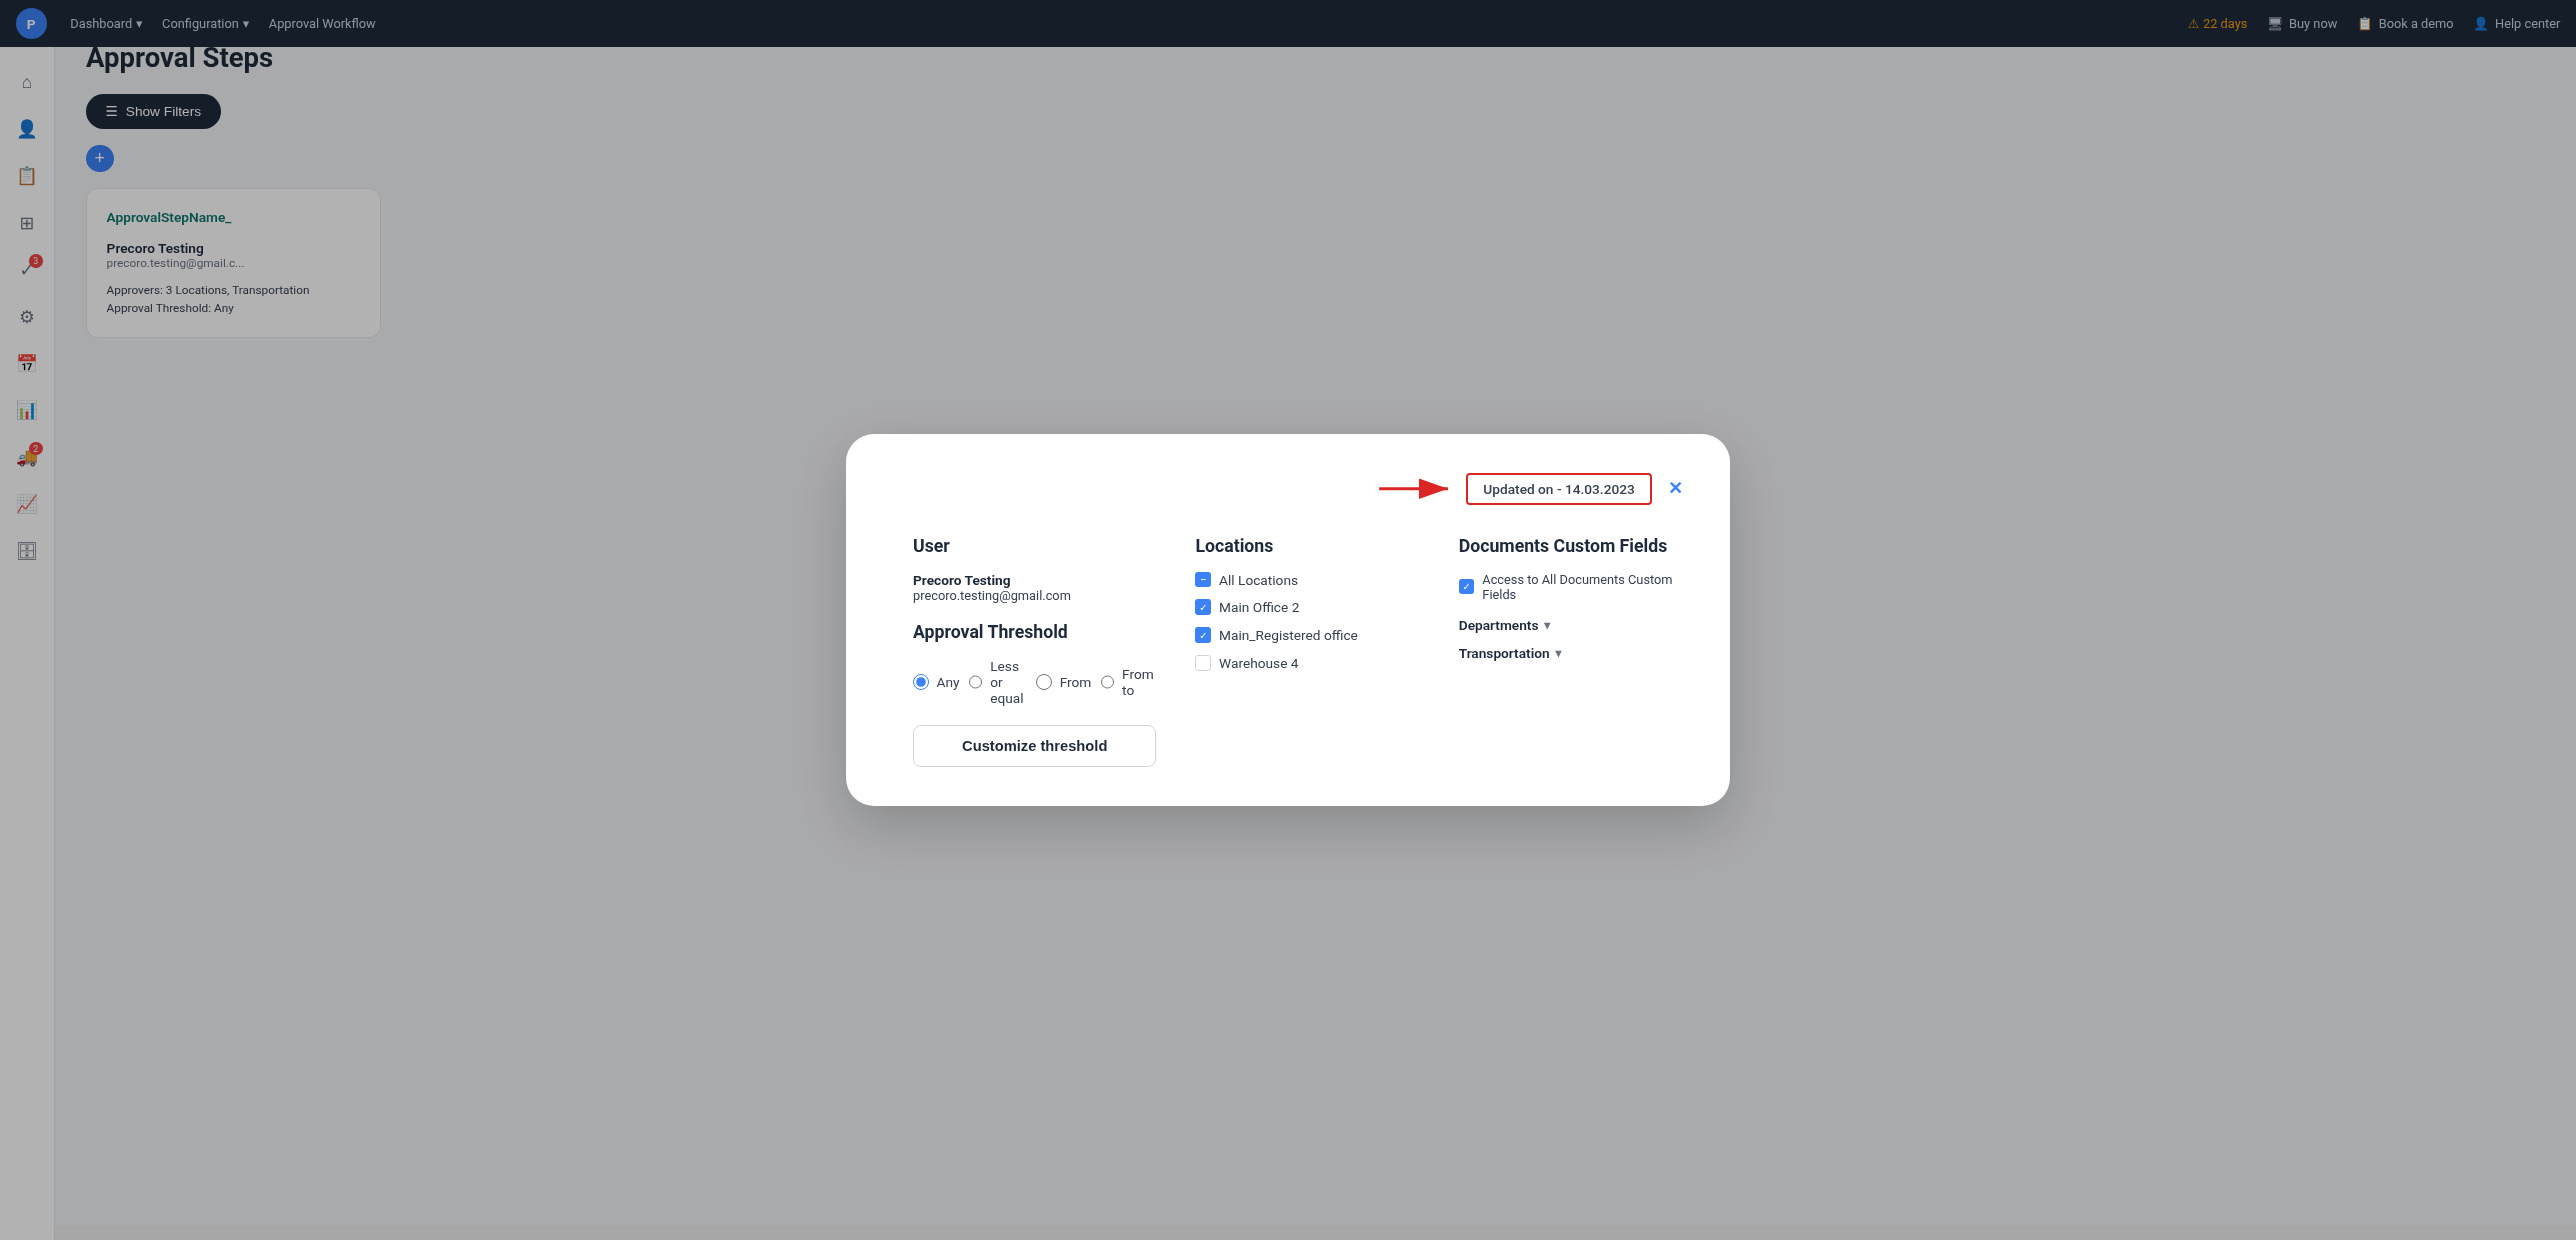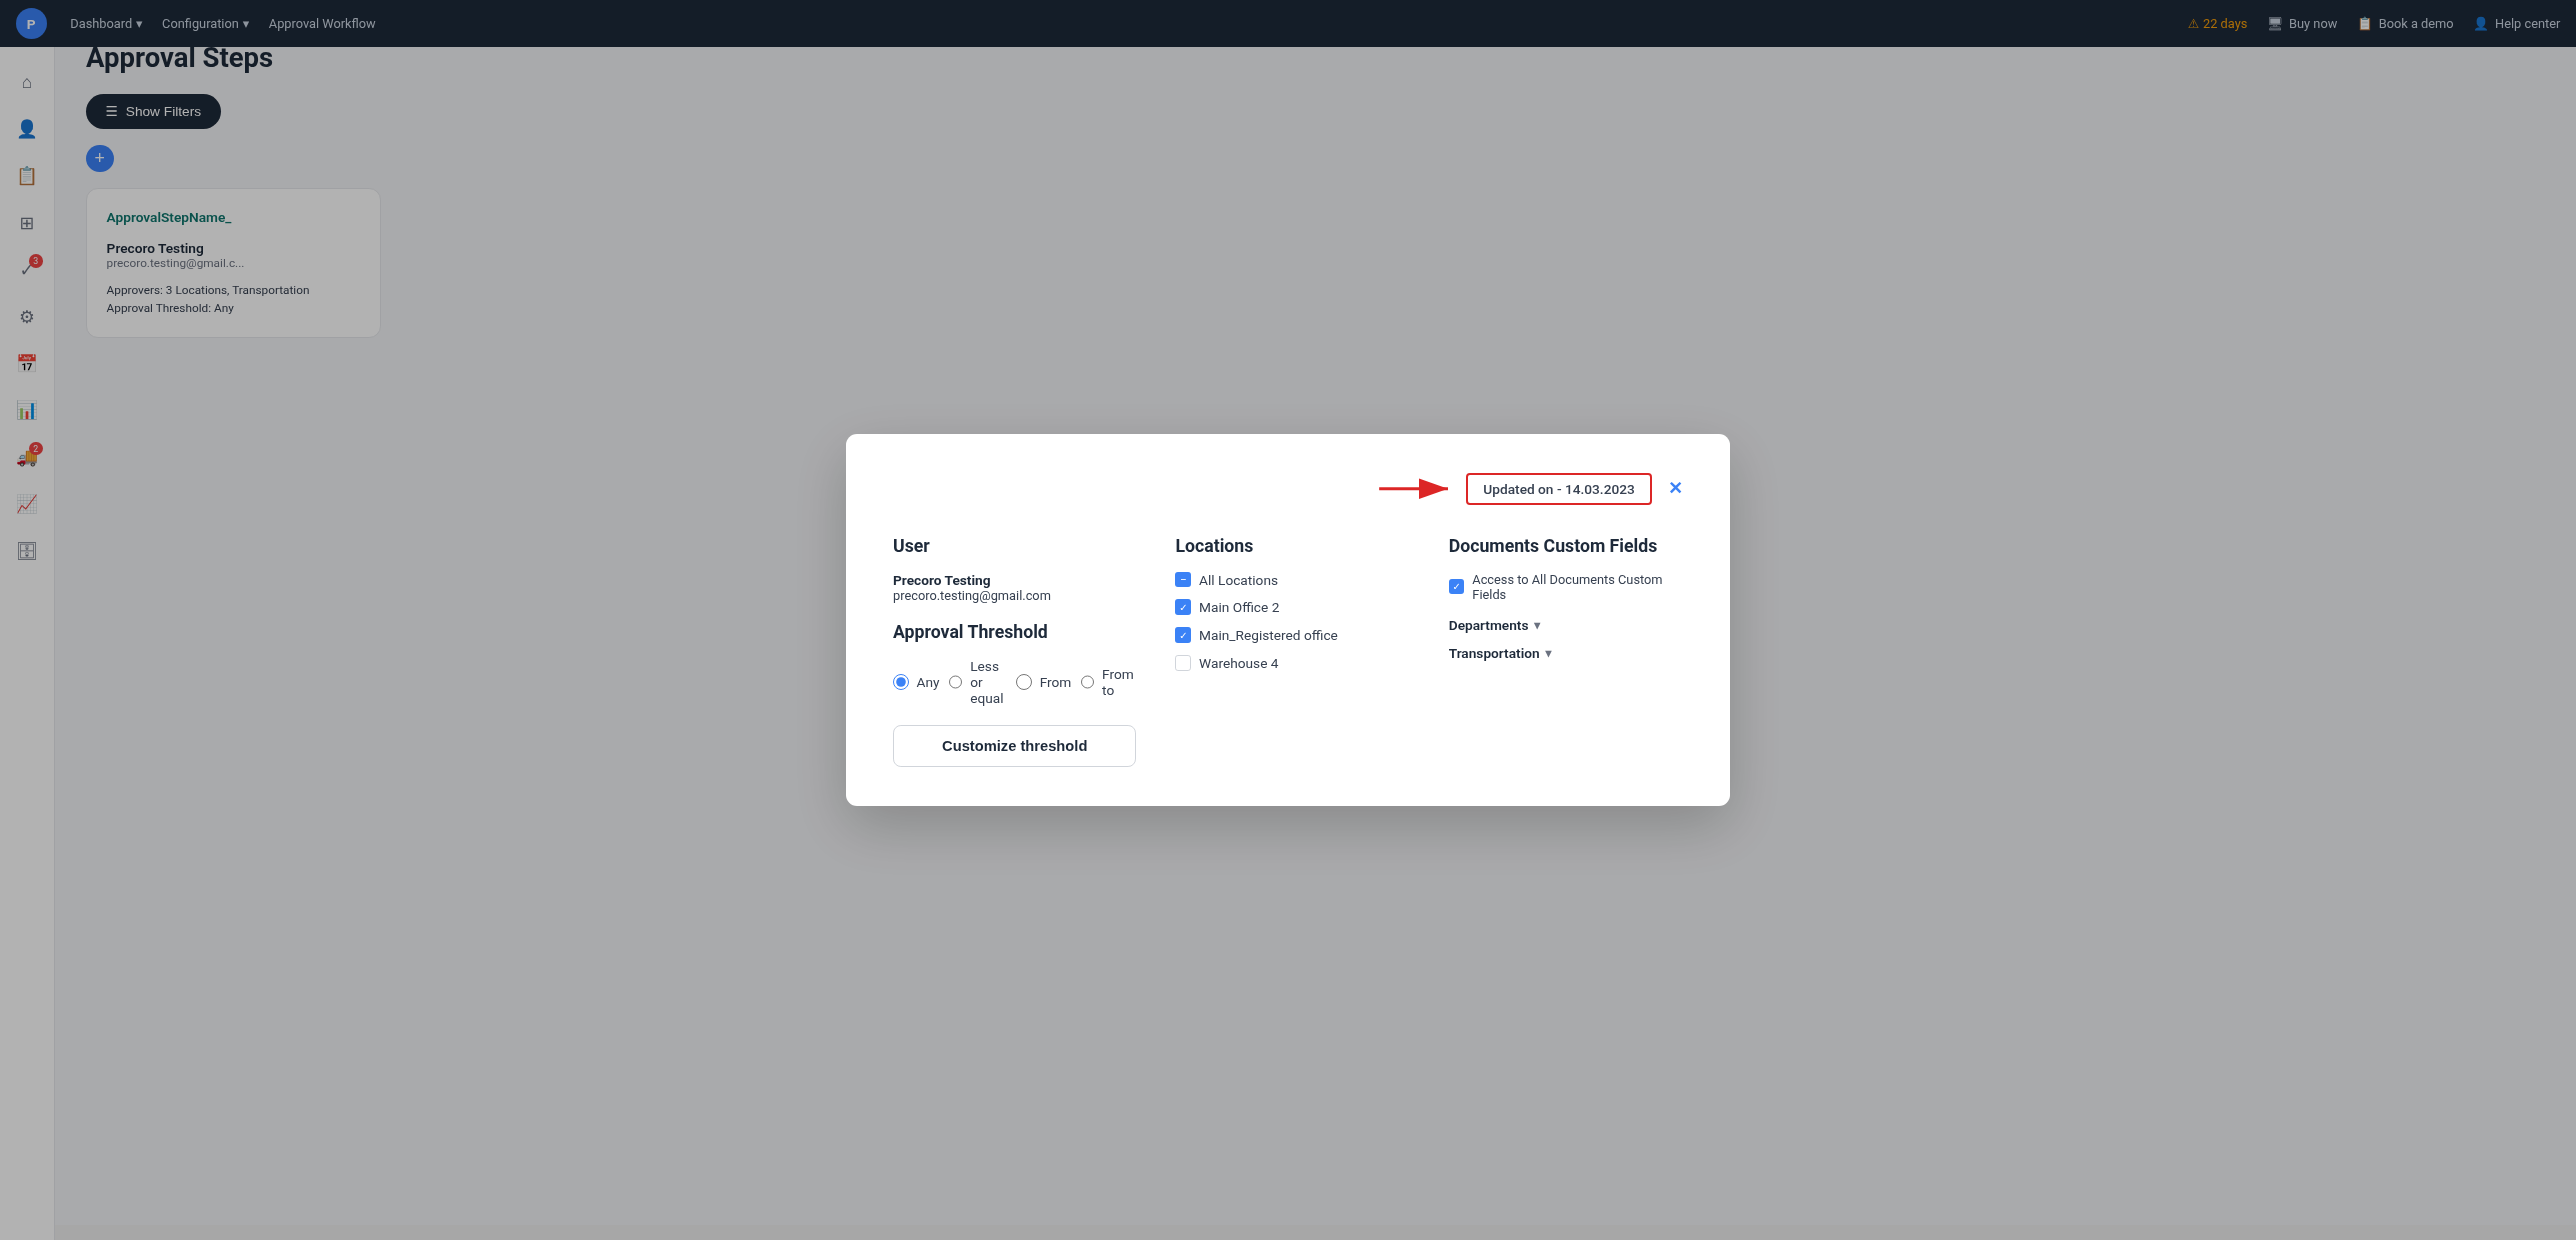--- a/index.html
+++ b/index.html
@@ -155,21 +155,21 @@
       background: rgba(0,0,0,0.3);
       z-index: 200;
       display: flex;
       align-items: center;
       justify-content: center;
     }
 
     
     .modal {
       background: white;
-      border-radius: 11px;
+      border-radius: 28px;
       width: 884px;
       max-width: 95vw;
       padding: 39px 47px 39px 47px;
       position: relative;
       box-shadow: 0 19.6px 59px rgba(0,0,0,0.2);
       max-height: 90vh;
       overflow-y: auto;
     }
     .modal-header {
       display: flex;
@@ -193,20 +193,21 @@
       color: #3b82f6;
       cursor: pointer;
       font-weight: bold;
       margin-left: 3.9px;
     }
 
     .modal-body {
       display: grid;
       grid-template-columns: 1fr 1fr 1fr;
       gap: 39px;
+      margin-left: 20px;
     }
 
     .section-title {
       font-size: 17.7px;
       font-weight: 700;
       color: #1e2a3a;
       margin-bottom: 15.7px;
     }
 
     .user-name {

